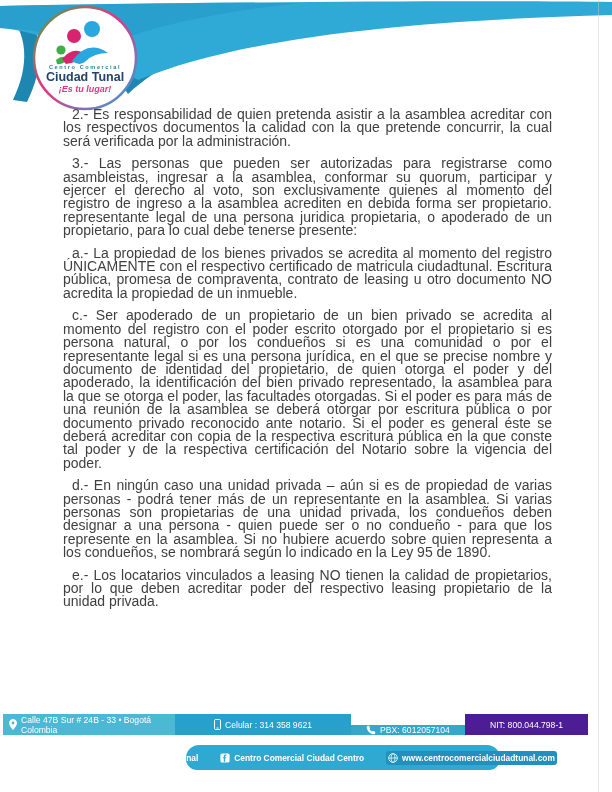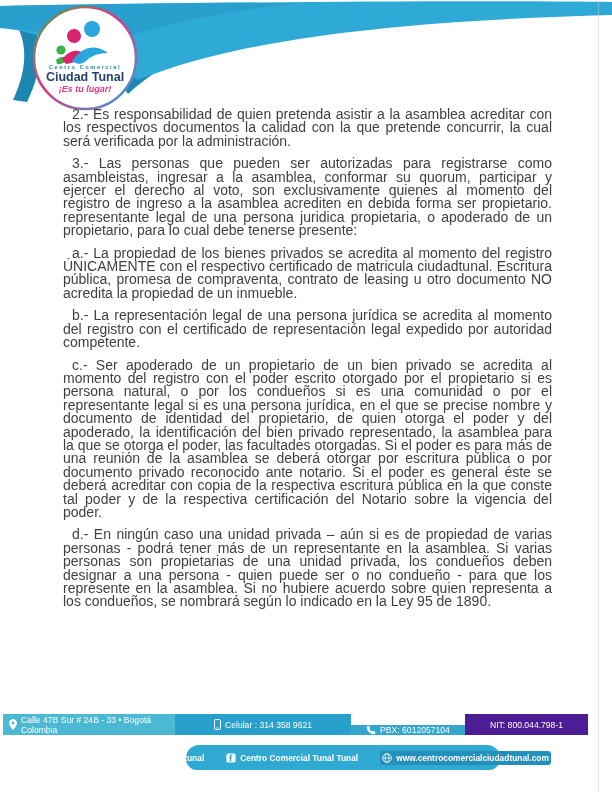--- a/index.html
+++ b/index.html
@@ -80,23 +80,23 @@
     </g>
     <text x="55" y="66" text-anchor="middle" font-size="5.6" font-weight="bold" letter-spacing="1.6" fill="#27859b">Centro Comercial</text>
     <text x="55" y="78" text-anchor="middle" font-size="12.5" font-weight="bold" fill="#24426b">Ciudad Tunal</text>
     <text x="55" y="89" text-anchor="middle" font-size="9" font-weight="bold" font-style="italic" fill="#e4367e">¡Es tu lugar!</text>
   </svg>
 
   <main class="doc-body">
     <p>2.- Es responsabilidad de quien pretenda asistir a la asamblea acreditar con los respectivos documentos la calidad con la que pretende concurrir, la cual será verificada por la administración.</p>
     <p>3.- Las personas que pueden ser autorizadas para registrarse como asambleistas, ingresar a la asamblea, conformar su quorum, participar y ejercer el derecho al voto, son exclusivamente quienes al momento del registro de ingreso a la asamblea acrediten en debida forma ser propietario. representante legal de una persona juridica propietaria, o apoderado de un propietario, para lo cual debe tenerse presente:</p>
     <p>a.- La propiedad de los bienes privados se acredita al momento del registro ÚNICAMENTE con el respectivo certificado de matricula ciudadtunal. Escritura pública, promesa de compraventa, contrato de leasing u otro documento NO acredita la propiedad de un inmueble.</p>
-    <p>b.- La representación legal de una persona jurídica se acredita al momento del registro con el certificado de representación legal expedido por autoridad competente.</p>
     <p>c.- Ser apoderado de un propietario de un bien privado se acredita al momento del registro con el poder escrito otorgado por el propietario si es persona natural, o por los condueños si es una comunidad o por el representante legal si es una persona jurídica, en el que se precise nombre y documento de identidad del propietario, de quien otorga el poder y del apoderado, la identificación del bien privado representado, la asamblea para la que se otorga el poder, las facultades otorgadas. Si el poder es para más de una reunión de la asamblea se deberá otorgar por escritura pública o por documento privado reconocido ante notario. Si el poder es general éste se deberá acreditar con copia de la respectiva escritura pública en la que conste tal poder y de la respectiva certificación del Notario sobre la vigencia del poder.</p>
     <p>d.- En ningún caso una unidad privada – aún si es de propiedad de varias personas - podrá tener más de un representante en la asamblea. Si varias personas son propietarias de una unidad privada, los condueños deben designar a una persona - quien puede ser o no condueño - para que los represente en la asamblea. Si no hubiere acuerdo sobre quien representa a los condueños, se nombrará según lo indicado en la Ley 95 de 1890.</p>
+    <p>e.- Los locatarios vinculados a leasing NO tienen la calidad de propietarios, por lo que deben acreditar poder del respectivo leasing propietario de la unidad privada.</p>
   </main>
 
   <div class="info-bar">
     <div class="info-seg seg-address">
       <svg width="8" height="11" viewBox="0 0 8 11">
         <path d="M4 0 C6.2 0 8 1.8 8 4 C8 6.8 4 11 4 11 C4 11 0 6.8 0 4 C0 1.8 1.8 0 4 0 Z M4 2.6 A1.4 1.4 0 1 0 4 5.4 A1.4 1.4 0 1 0 4 2.6 Z" fill="#ffffff"></path>
       </svg>
       <span>Calle 47B Sur # 24B - 33   • Bogotá Colombia</span>
     </div>
     <div class="info-seg seg-celular">
@@ -124,21 +124,21 @@
         <circle cx="6" cy="6" r="2.4" fill="none" stroke="#ffffff" stroke-width="1.1"></circle>
         <circle cx="9.3" cy="2.8" r="0.8" fill="#ffffff"></circle>
       </svg>
       <span>@ciudadtunal</span>
     </span>
     <span class="social-item">
       <svg width="10" height="10" viewBox="0 0 12 12">
         <rect x="0.5" y="0.5" width="11" height="11" rx="2" fill="#ffffff"></rect>
         <path d="M7.6 3.2 H6.6 C6.3 3.2 6.1 3.5 6.1 3.9 V5 H7.5 L7.3 6.4 H6.1 V10.5 H4.6 V6.4 H3.6 V5 H4.6 V3.8 C4.6 2.6 5.3 1.8 6.4 1.8 H7.6 Z" fill="#2fa9d1"></path>
       </svg>
-      <span>Centro Comercial Tunal Tunal</span>
+      <span>Centro Comercial Ciudad Centro</span>
     </span>
     <span class="social-item web">
       <svg width="10" height="10" viewBox="0 0 12 12">
         <circle cx="6" cy="6" r="5.2" fill="none" stroke="#ffffff" stroke-width="1"></circle>
         <ellipse cx="6" cy="6" rx="2.4" ry="5.2" fill="none" stroke="#ffffff" stroke-width="0.9"></ellipse>
         <line x1="0.8" y1="6" x2="11.2" y2="6" stroke="#ffffff" stroke-width="0.9"></line>
       </svg>
       <span>www.centrocomercialciudadtunal.com</span>
     </span>
   </div>

